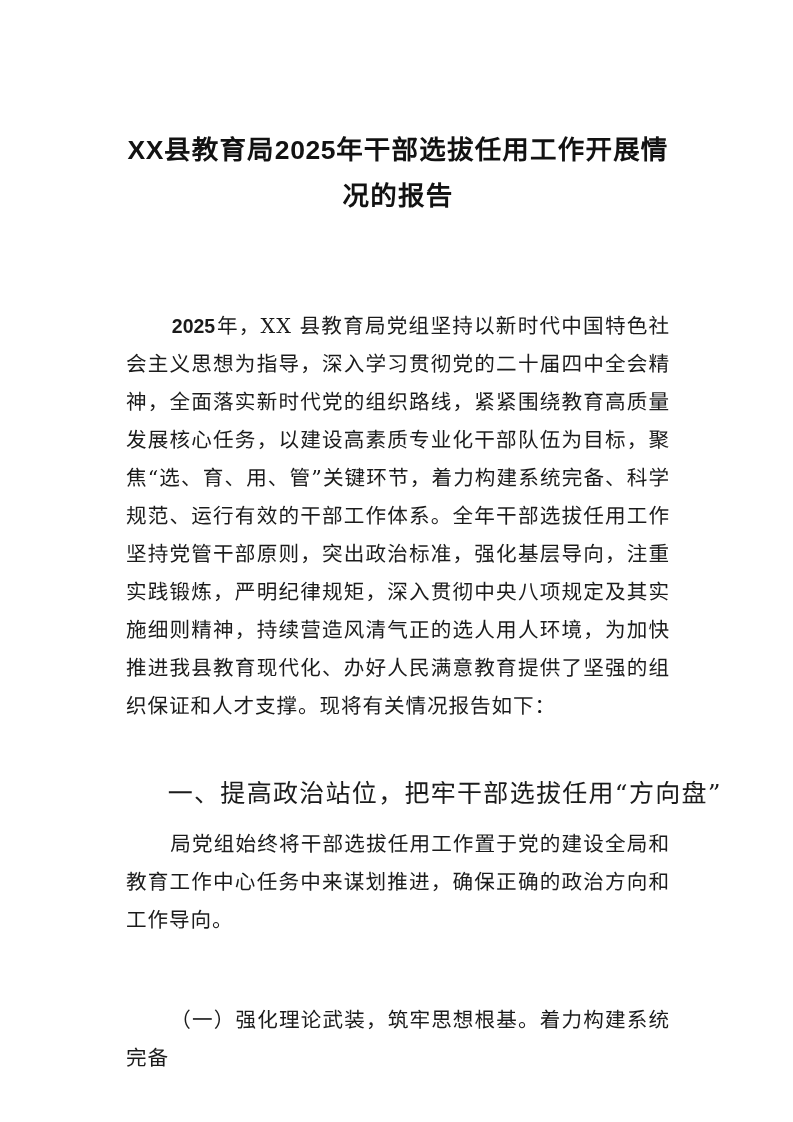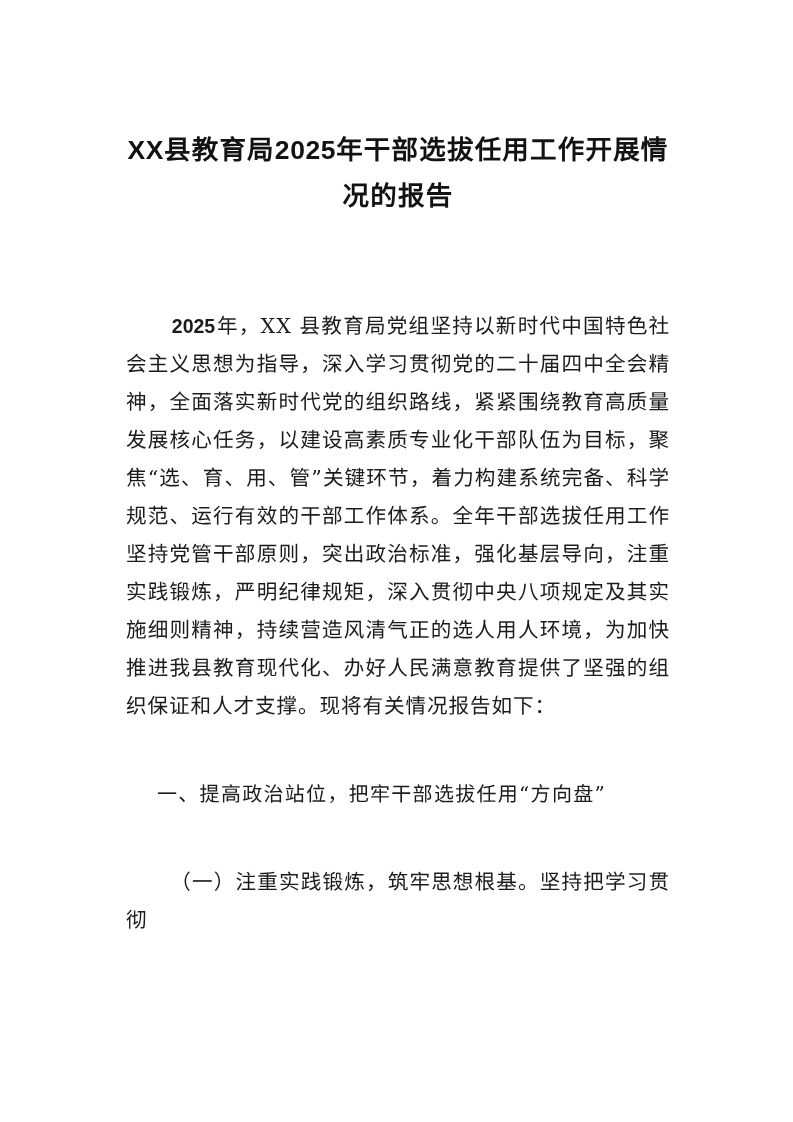--- a/index.html
+++ b/index.html
@@ -75,21 +75,21 @@
     font-family: "Liberation Sans", "DejaVu Sans", sans-serif;
     font-weight: 700;
     letter-spacing: 0px;
     font-size: 19.5px;
     padding: 0 1.5px;
   }
 
   
   .heading {
     font-family: "DejaVu Serif", "Liberation Serif", serif;
-    font-size: 20px;
+    font-size: 25px;
     line-height: 38px;
     color: #1b1b1b;
     letter-spacing: 1.3px;
     text-indent: 2.15em;
     margin: 0;
     white-space: nowrap;
   }
 </style>
 </head>
 <body>
@@ -102,19 +102,20 @@
     </h1>
 
     <div class="gap-xl"></div>
 
     <p class="para indent"><span class="lat">2025</span><span>年，XX 县教育局党组坚持以新时代中国特色社会主义思想为指导，深入学习贯彻党的二十届四中全会精神，全面落实新时代党的组织路线，紧紧围绕教育高质量发展核心任务，以建设高素质专业化干部队伍为目标，聚焦“选、育、用、管”关键环节，着力构建系统完备、科学规范、运行有效的干部工作体系。全年干部选拔任用工作坚持党管干部原则，突出政治标准，强化基层导向，注重实践锻炼，严明纪律规矩，深入贯彻中央八项规定及其实施细则精神，持续营造风清气正的选人用人环境，为加快推进我县教育现代化、办好人民满意教育提供了坚强的组织保证和人才支撑。现将有关情况报告如下：</span></p>
 
     <div class="gap-line"></div>
 
     <p class="heading">一、提高政治站位，把牢干部选拔任用“方向盘”</p>
 
+    <p class="para indent">局党组始终将干部选拔任用工作置于党的建设全局和教育工作中心任务中来谋划推进，确保正确的政治方向和工作导向。</p>
 
     <div class="gap-line"></div>
 
-    <p class="para indent">（一）注重实践锻炼，筑牢思想根基。坚持把学习贯彻</p>
+    <p class="para indent">（一）强化理论武装，筑牢思想根基。着力构建系统完备</p>
 
   </div>
 </div>
 
 </body></html>

